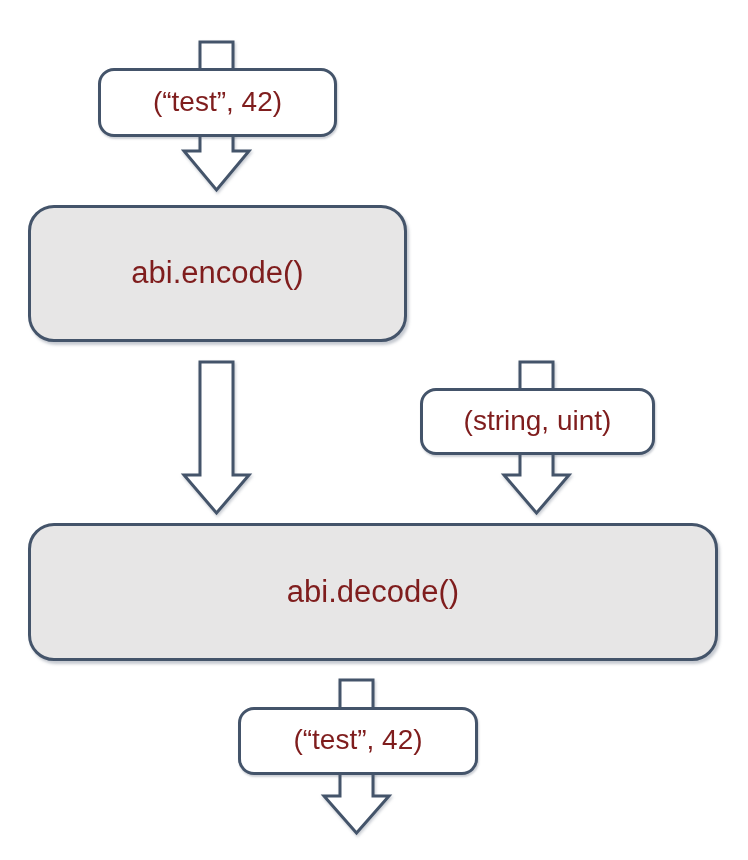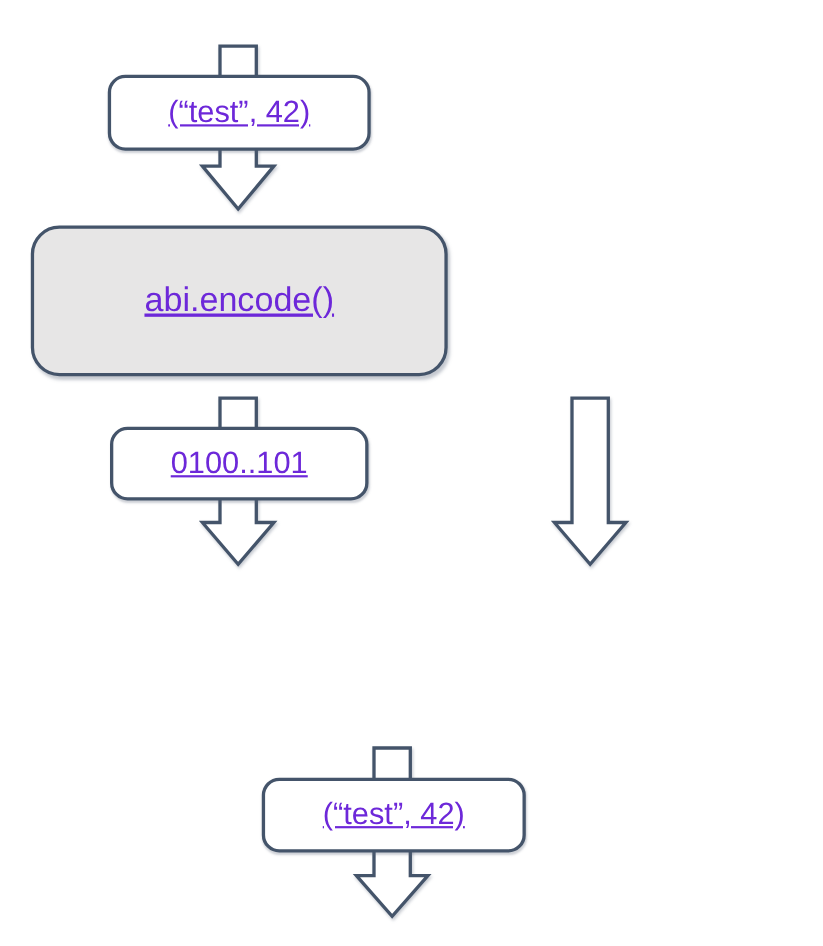--- a/index.html
+++ b/index.html
@@ -28,24 +28,23 @@
     stroke-linejoin: miter;
     filter: drop-shadow(1.5px 2px 1.5px rgba(90,100,120,0.35));
   }
   .node {
     position: absolute;
     z-index: 2;
     display: flex;
     align-items: center;
     justify-content: center;
     box-sizing: border-box;
-    color: #6d28d9;
+    color: #7f1d1d;
     text-align: right;
     white-space: nowrap;
-    text-decoration: underline;
   }
   .node.label-box {
     background: #ffffff;
     border: 3px solid #44546A;
     border-radius: 16px;
     font-size: 28px;
     box-shadow: 1px 2px 2px rgba(90,100,120,0.30);
   }
   .node.process-box {
     background: #E7E6E6;
@@ -73,23 +72,26 @@
   </svg>
 
   <div class="node label-box" style="left:98px; top:68px; width:239px; height:69px;">
     <span class="txt">(“test”, 42)</span>
   </div>
 
   <div class="node process-box" style="left:28px; top:205px; width:379px; height:137px;">
     <span class="txt">abi.encode()</span>
   </div>
 
-  <div class="node label-box" style="left:100px; top:388px; width:235px; height:67px;">
-    <span class="txt">0100..101</span>
+
+  <div class="node label-box" style="left:420px; top:388px; width:235px; height:67px;">
+    <span class="txt">(string, uint)</span>
   </div>
 
-
+  <div class="node process-box" style="left:28px; top:523px; width:690px; height:138px;">
+    <span class="txt">abi.decode()</span>
+  </div>
 
   <div class="node label-box" style="left:238px; top:707px; width:240px; height:68px;">
     <span class="txt">(“test”, 42)</span>
   </div>
 
 </div>
 
 </body></html>

